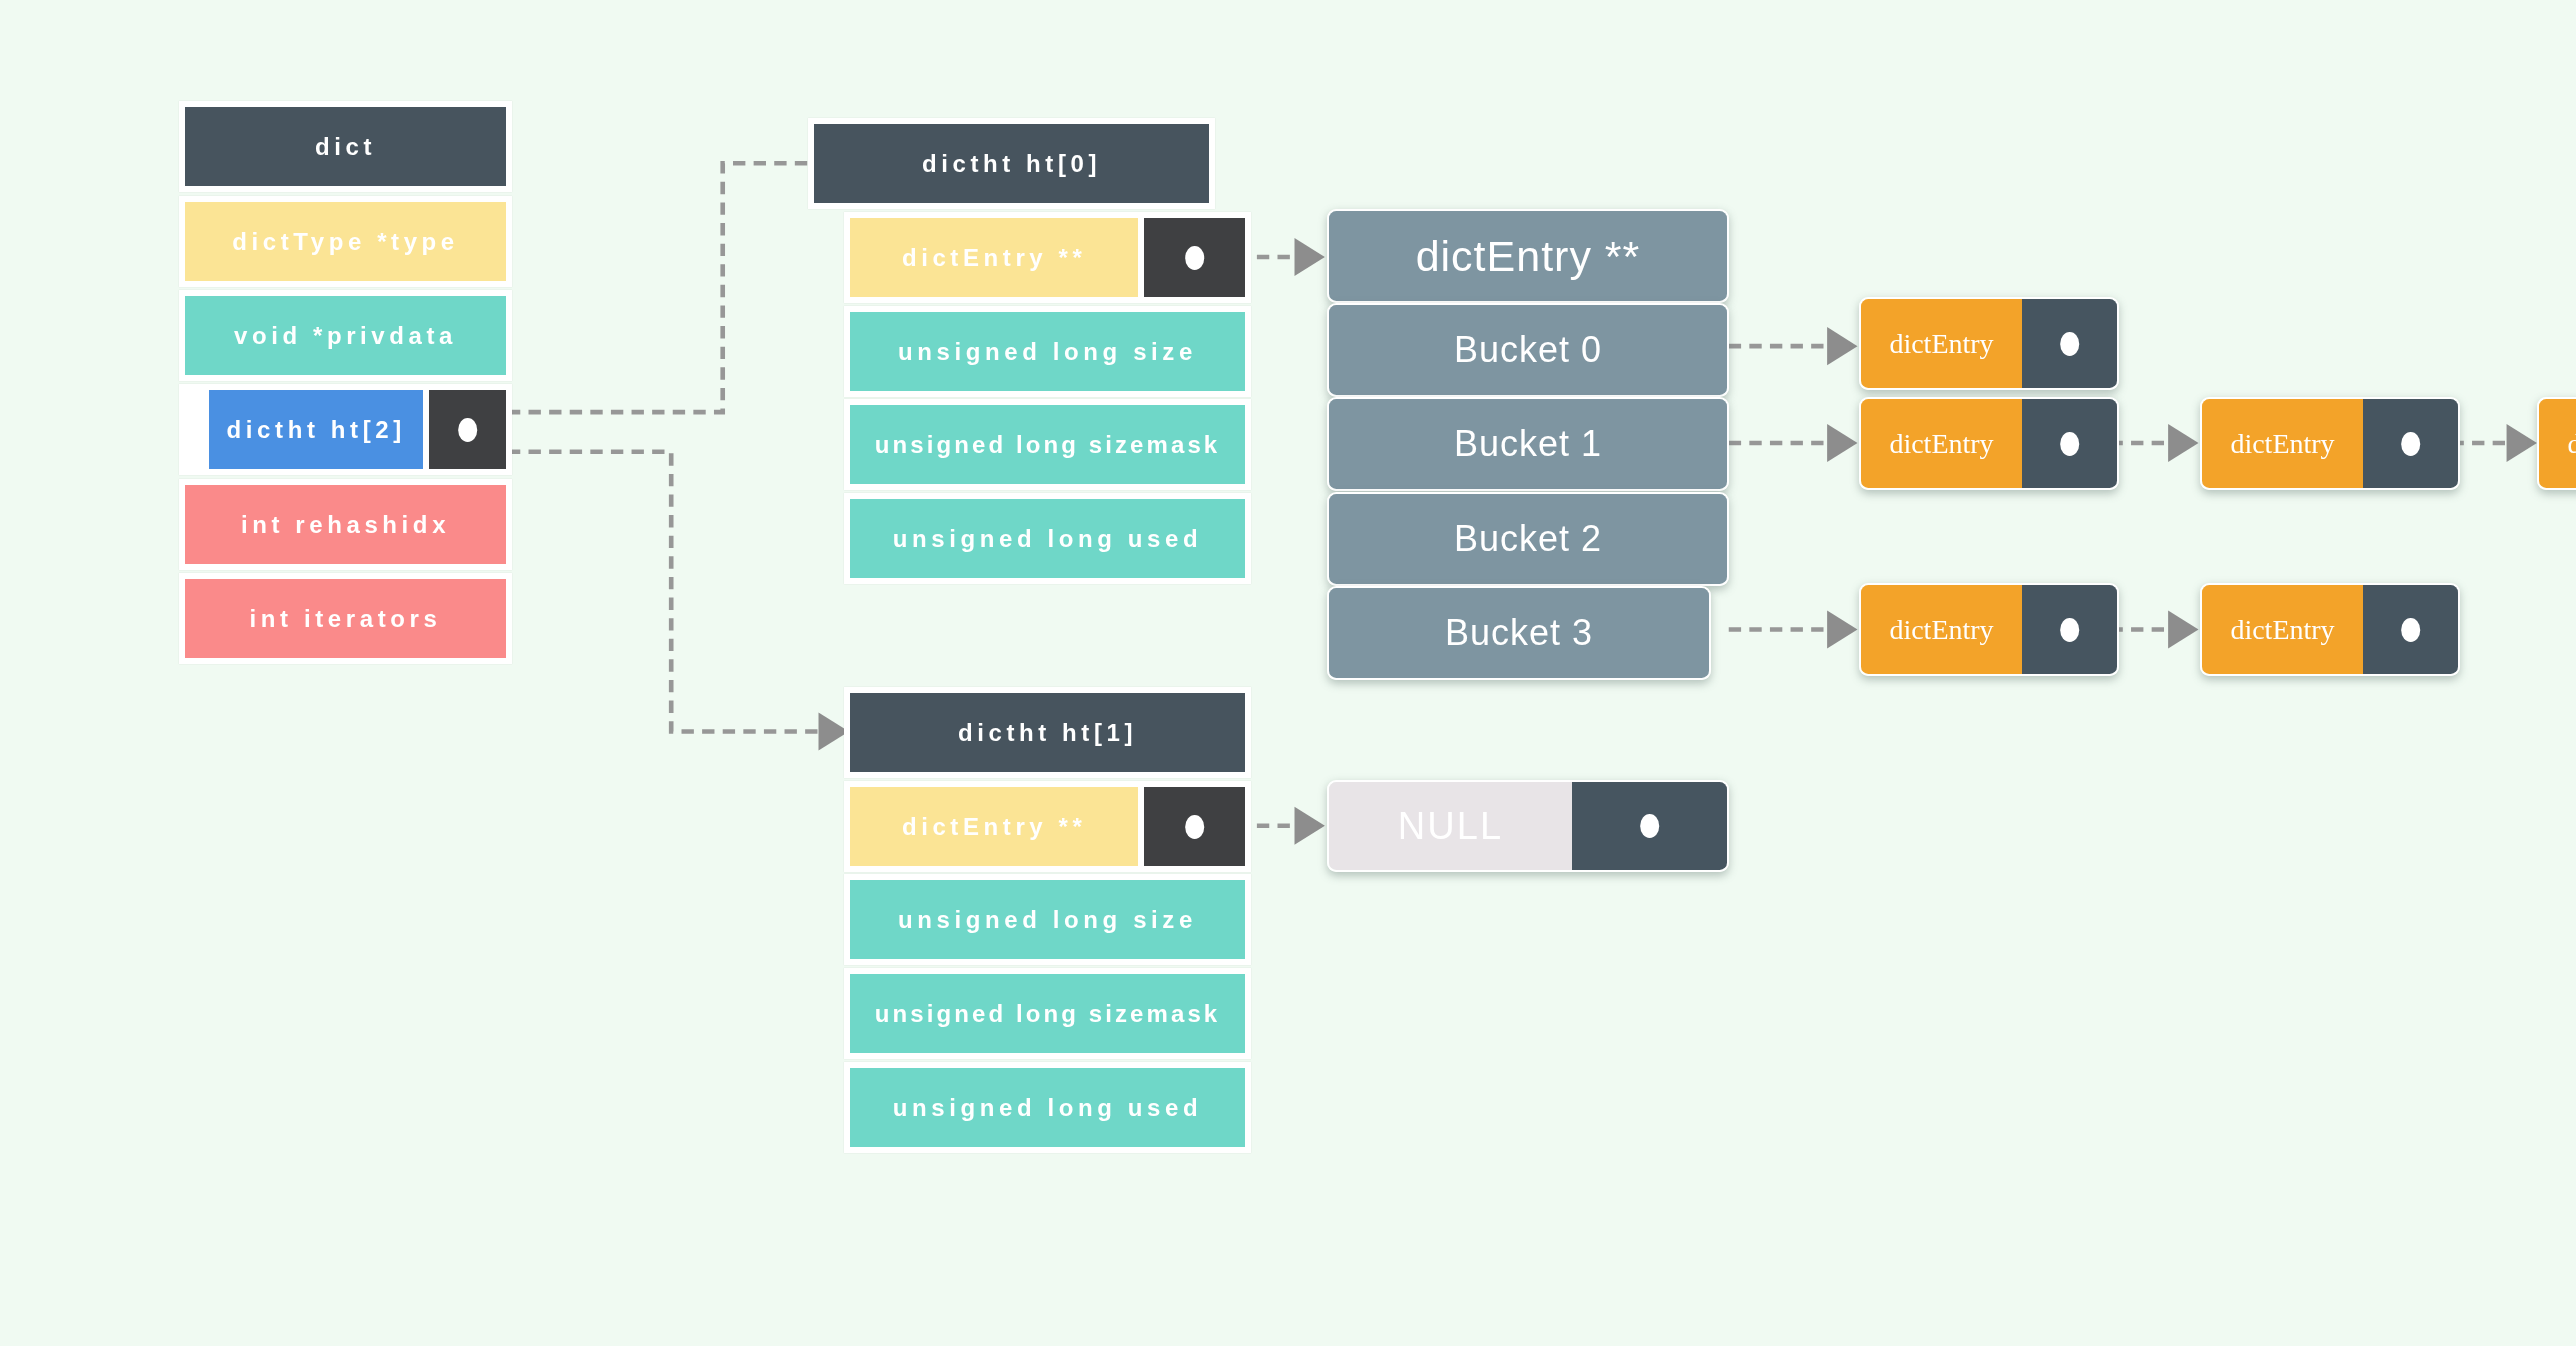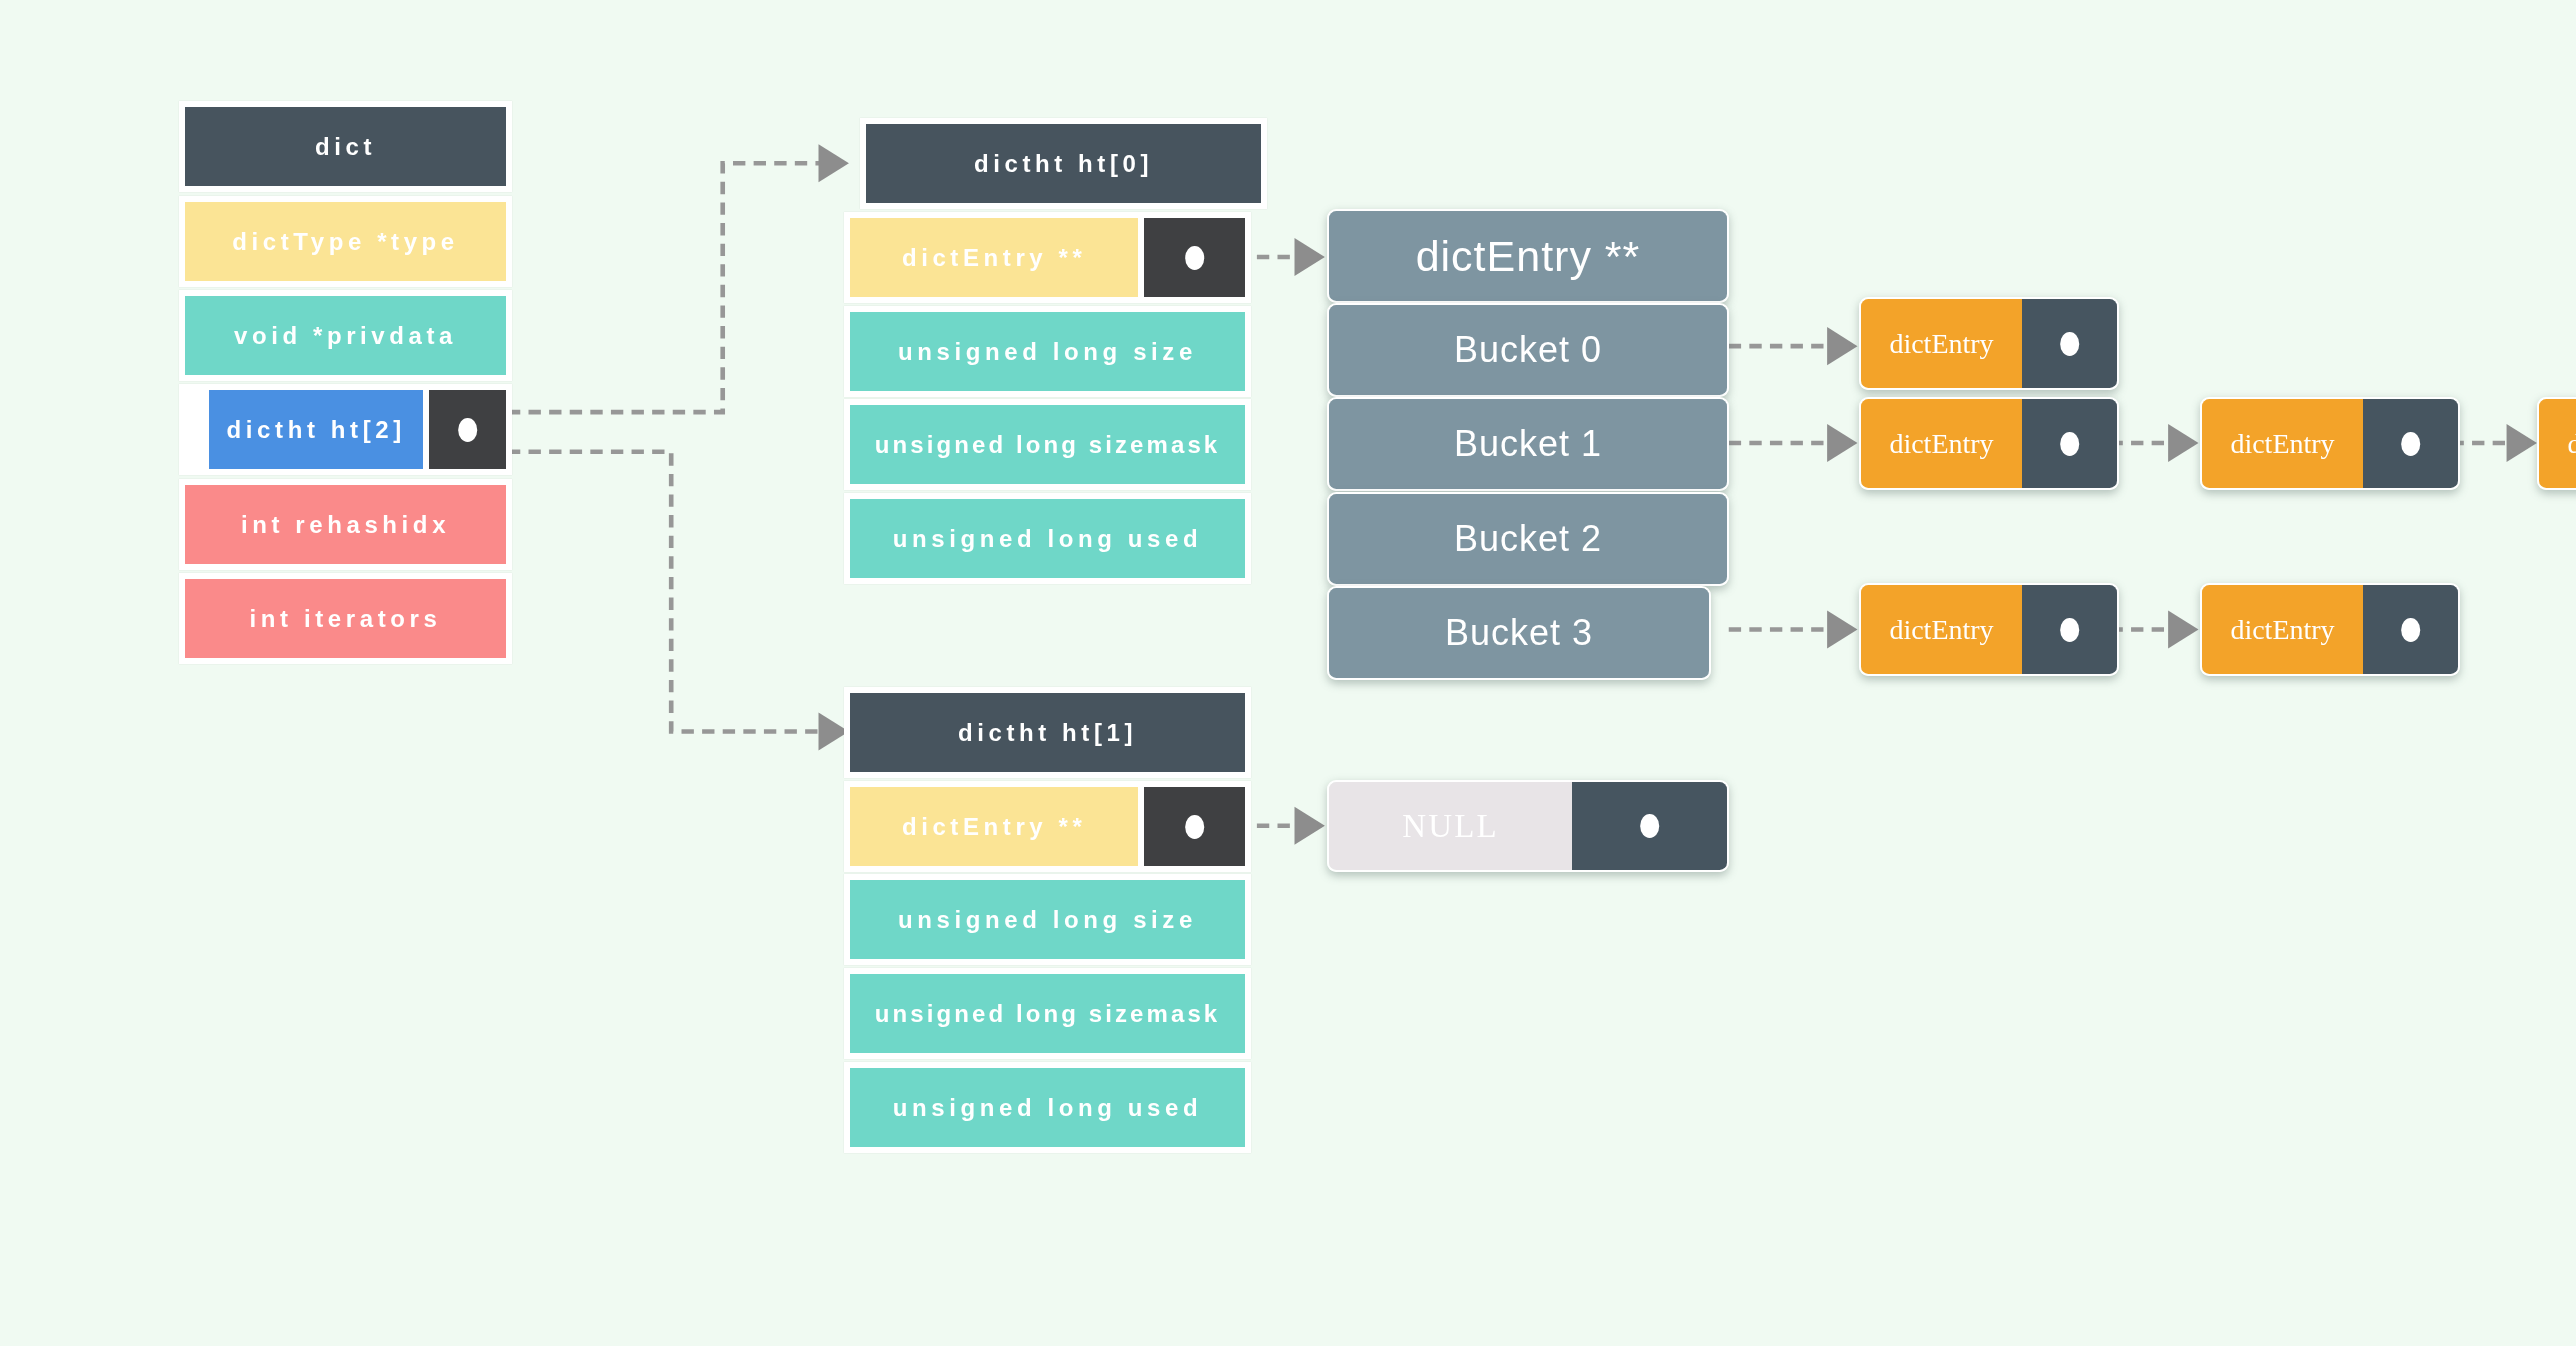--- a/index.html
+++ b/index.html
@@ -54,21 +54,21 @@
     box-shadow:0 3.6px 8.2px rgba(90,110,104,0.38);
   }
   .rcell{
     display:flex;align-items:center;justify-content:center;
     color:#ffffff;white-space:nowrap;position:relative;
   }
   .rcell.full{flex:1;background:var(--bucket);font-size:36px;letter-spacing:1px;}
   .rcell.header-big{font-size:43px;}
   .rcell.orange{background:var(--orange);font-size:28px;font-family:Liberation Serif, serif;}
   .rcell.entry-ptr{background:var(--celldark);}
-  .rcell.nullgray{background:var(--nullgray);font-size:33px;letter-spacing:2.1px;font-family:Liberation Serif, serif;}
+  .rcell.nullgray{background:var(--nullgray);font-size:38px;letter-spacing:2.1px;}
 </style>
 </head>
 <body>
 
 <div class="canvas">
 
   <svg class="wires" viewBox="0 0 5622 2613">
     <g fill="none" stroke="#979797" stroke-width="9" stroke-dasharray="24 16">
       <path d="M 986 800 H 1403 V 317 H 1592"></path>
       <path d="M 986 877 H 1303 V 1420 H 1592"></path>
@@ -110,21 +110,21 @@
       <div class="dot"></div>
     </div>
   </div>
   <div class="card" style="left:179px;top:479px;width:333px;height:91px">
     <div class="box pink">int rehashidx</div>
   </div>
   <div class="card" style="left:179px;top:573px;width:333px;height:91px">
     <div class="box pink">int iterators</div>
   </div>
 
-  <div class="card" style="left:860px;top:118px;width:407px;height:91px">
+  <div class="card" style="left:808px;top:118px;width:407px;height:91px">
     <div class="box dark">dictht ht[0]</div>
   </div>
   <div class="card" style="left:844px;top:212px;width:407px;height:91px">
     <div class="box yellow" style="flex:0 0 288px">dictEntry **</div>
     <div class="ptr" style="flex:1">
       <div class="dot"></div>
     </div>
   </div>
   <div class="card" style="left:844px;top:306px;width:407px;height:91px">
     <div class="box teal">unsigned long size</div>

